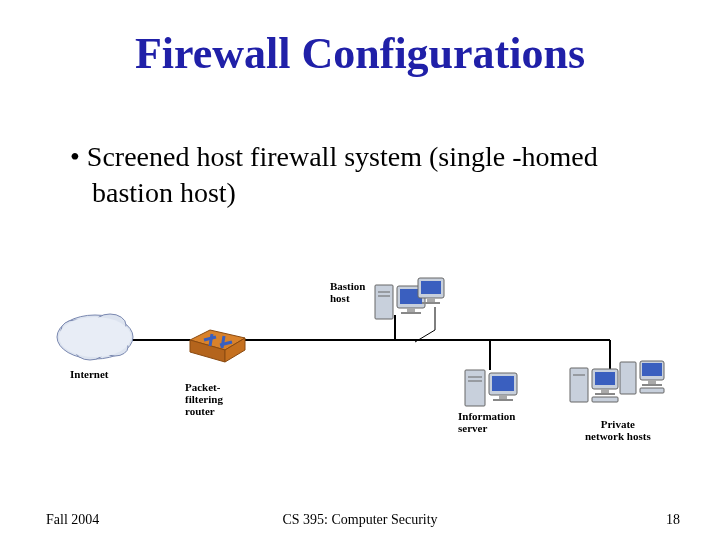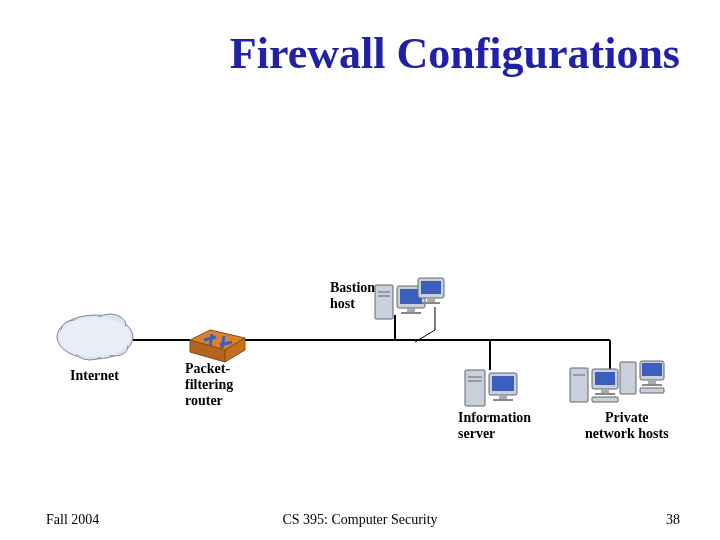--- a/index.html
+++ b/index.html
@@ -11,21 +11,21 @@
     position: relative;
     overflow: hidden;
   }
   .slide {
     width: 100%;
     height: 100%;
     padding: 20px 40px 20px 40px;
     position: relative;
   }
   .title {
-    text-align: right;
+    text-align: center;
     font-size: 44px;
     font-weight: bold;
     color: #2020a8;
     margin-top: 8px;
     margin-bottom: 60px;
     font-family: "Comic Sans MS", cursive;
   }
   .bullet {
     font-size: 28px;
     color: #000;
@@ -63,33 +63,34 @@
     left: 0;
     width: 100%;
     text-align: center;
   }
   .footer-right {
     position: absolute;
     right: 40px;
   }
   .dlabel {
     font-family: "Times New Roman", serif;
-    font-size: 14px;
+    font-size: 11px;
     font-weight: bold;
     color: #000;
     position: absolute;
   }
 </style>
 </head>
 <body>
 
 <div class="slide">
 
   <h1 class="title">Firewall Configurations</h1>
 
+  <p class="bullet">Screened host firewall system (single -homed bastion host)</p>
 
   <div class="diagram">
     <svg width="620" height="170" viewBox="0 0 620 170">
 
       <line x1="175" y1="65" x2="560" y2="65" stroke="#000" stroke-width="2"></line>
 
       <line x1="70" y1="65" x2="140" y2="65" stroke="#000" stroke-width="2"></line>
 
       <line x1="345" y1="65" x2="345" y2="40" stroke="#000" stroke-width="2"></line>
       <line x1="440" y1="65" x2="440" y2="95" stroke="#000" stroke-width="2"></line>
@@ -156,30 +157,30 @@
         <rect x="0" y="5" width="16" height="32" fill="#c8d0dc" stroke="#666" rx="1"></rect>
         <rect x="20" y="4" width="24" height="19" fill="#c8d0dc" stroke="#666" rx="2"></rect>
         <rect x="22" y="6" width="20" height="13" fill="#3a5fbf"></rect>
         <rect x="28" y="23" width="8" height="4" fill="#aaa"></rect>
         <rect x="22" y="27" width="20" height="2" fill="#888"></rect>
         <rect x="20" y="31" width="24" height="5" fill="#c8d0dc" stroke="#666" rx="1"></rect>
       </g>
     </svg>
 
     <div class="dlabel" style="left:20px; top:56px;margin-top:37px;">Internet</div>
-    <div class="dlabel" style="left:135px; top:86px; white-space:pre-line;">Packet-
+    <div class="dlabel" style="left:135px; top:106px; white-space:pre-line;">Packet-
 filtering
 router</div>
     <div class="dlabel" style="left:280px; top:5px; white-space:pre-line;">Bastion
 host</div>
     <div class="dlabel" style="left:408px; top:135px; white-space:pre-line; ">Information
 server</div>
-    <div class="dlabel" style="left:535px; top:135px; white-space:pre-line; text-align:center;">Private
+    <div class="dlabel" style="left:535px; top:143px; white-space:pre-line; text-align:center;">Private
 network hosts</div>
   </div>
 
   <div class="footer">
     <span class="footer-left">Fall 2004</span>
     <span class="footer-center">CS 395: Computer Security</span>
-    <span class="footer-right">38</span>
+    <span class="footer-right">18</span>
   </div>
 
 </div>
 
 </body></html>

